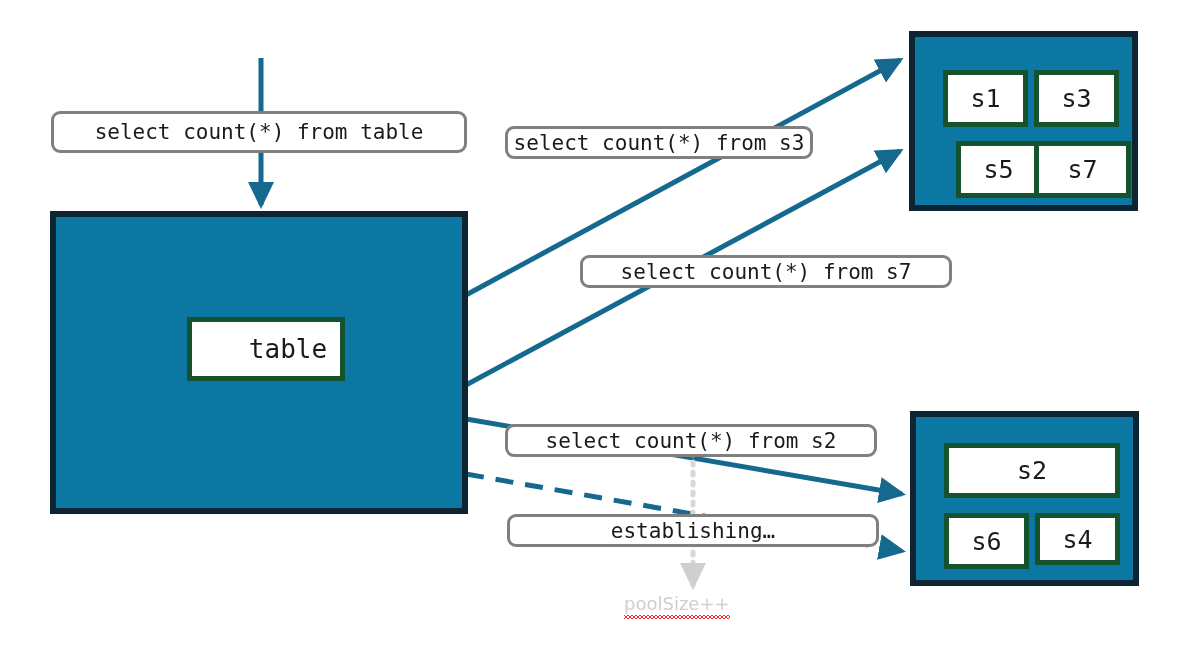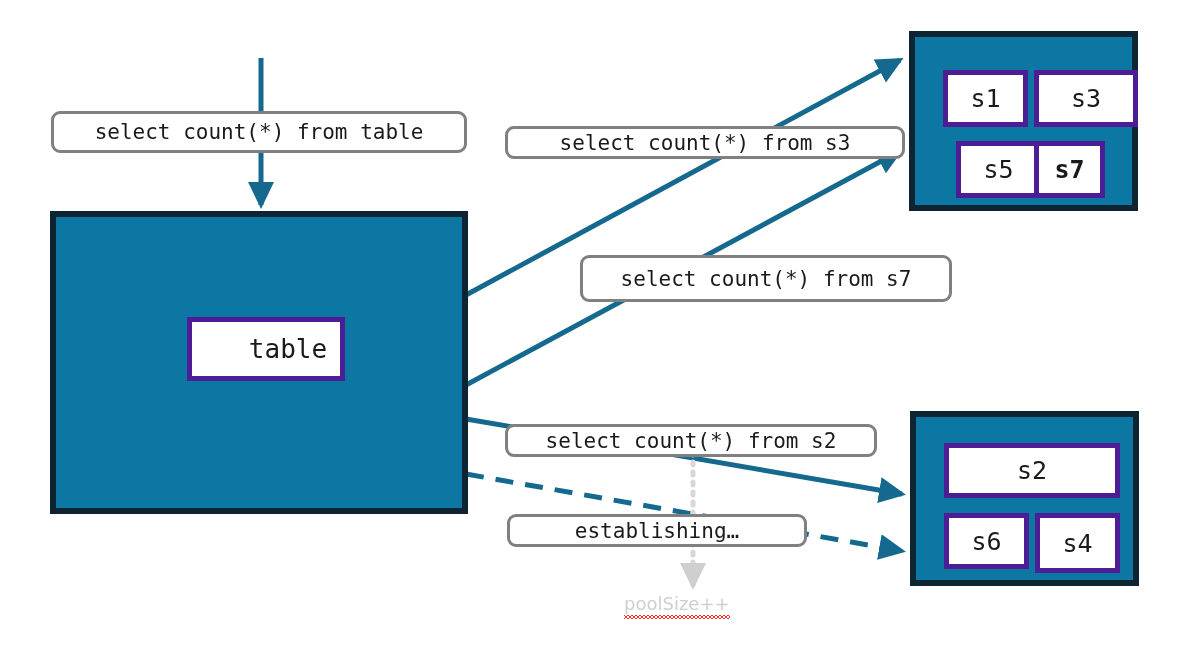--- a/index.html
+++ b/index.html
@@ -29,21 +29,21 @@
     position: absolute;
     background: #0d77a3;
     border: 6px solid #0d2433;
     box-sizing: border-box;
   }
 
   
   .node-box {
     position: absolute;
     background: #ffffff;
-    border: 5px solid #4c1d95;
+    border: 5px solid #14532d;
     box-sizing: border-box;
     display: flex;
     align-items: center;
     justify-content: center;
     color: #1a1a1a;
     font-family: "DejaVu Sans Mono", monospace;
   }
   .node-box.sm { font-size: 25px; }
   .node-box.lg { font-size: 26px; }
 
@@ -129,57 +129,57 @@
   <div class="group-box" style="left:50px; top:211px; width:418px; height:303px;">
     <div class="node-box lg" style="left:131px; top:100px; width:158px; height:64px;padding-left:44px;">
       <span>table</span>
     </div>
   </div>
 
   <div class="group-box" style="left:909px; top:31px; width:229px; height:180px;">
     <div class="node-box sm" style="left:28px; top:33px; width:85px; height:57px;">
       <span>s1</span>
     </div>
-    <div class="node-box sm" style="left:119px; top:33px; width:104px; height:57px;align-items:center;">
+    <div class="node-box sm" style="left:119px; top:33px; width:85px; height:57px;align-items:center;">
       <span>s3</span>
     </div>
     <div class="node-box sm" style="left:28px; top:104px; width:85px; height:57px;margin-left:13px;">
       <span>s5</span>
     </div>
-    <div class="node-box sm" style="left:119px; top:104px; width:71px; height:57px;font-weight:bold;">
+    <div class="node-box sm" style="left:119px; top:104px; width:97px; height:57px;">
       <span>s7</span>
     </div>
   </div>
 
   <div class="group-box" style="left:910px; top:411px; width:229px; height:175px;padding-left:36px;">
     <div class="node-box sm" style="left:28px; top:26px; width:176px; height:55px;">
       <span>s2</span>
     </div>
     <div class="node-box sm" style="left:28px; top:96px; width:85px; height:56px;">
       <span>s6</span>
     </div>
-    <div class="node-box sm" style="left:119px; top:96px; width:85px; height:60px;">
+    <div class="node-box sm" style="left:119px; top:96px; width:85px; height:52px;">
       <span>s4</span>
     </div>
   </div>
 
 
-  <div class="label-box z-top" style="left:505px; top:126px; width:400px; height:33px;">
+  <div class="label-box z-top" style="left:505px; top:126px; width:308px; height:33px;">
     <span>select count(*) from s3</span>
   </div>
 
-  <div class="label-box z-top" style="left:580px; top:255px; width:372px; height:47px;">
+  <div class="label-box z-top" style="left:580px; top:255px; width:372px; height:33px;">
     <span>select count(*) from s7</span>
   </div>
 
   <div class="label-box z-top" style="left:505px; top:424px; width:372px; height:33px;">
     <span>select count(*) from s2</span>
   </div>
 
-  <div class="label-box z-top" style="left:507px; top:514px; width:300px; height:33px;">
+  <div class="label-box z-top" style="left:507px; top:514px; width:372px; height:33px;">
     <span>establishing…</span>
   </div>
 
   <div class="ghost-text" style="left:624px; top:593px;">
     <span class="squiggle">poolSize++</span>
   </div>
 
 </div>
 
 </body></html>

